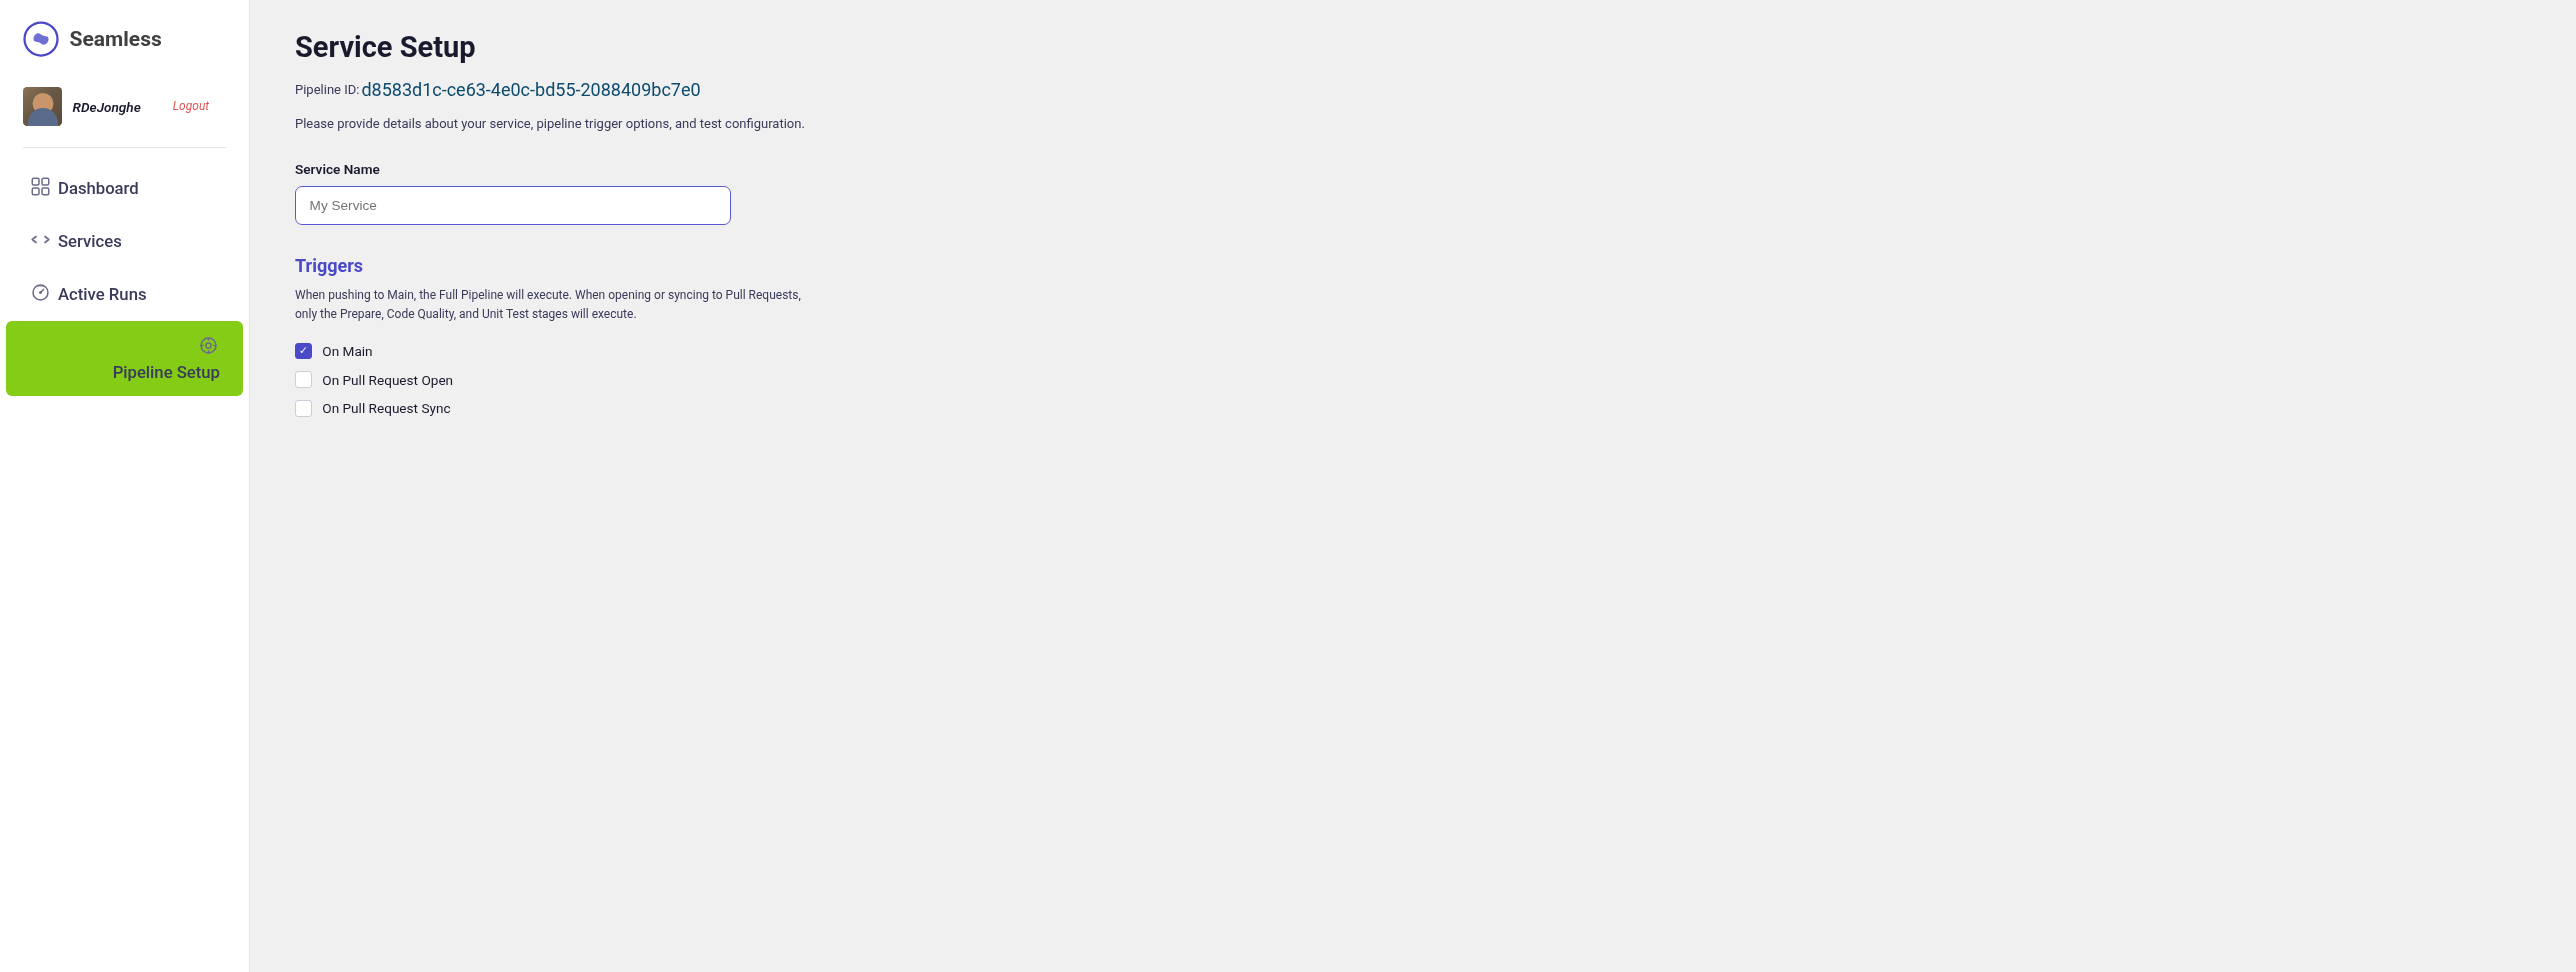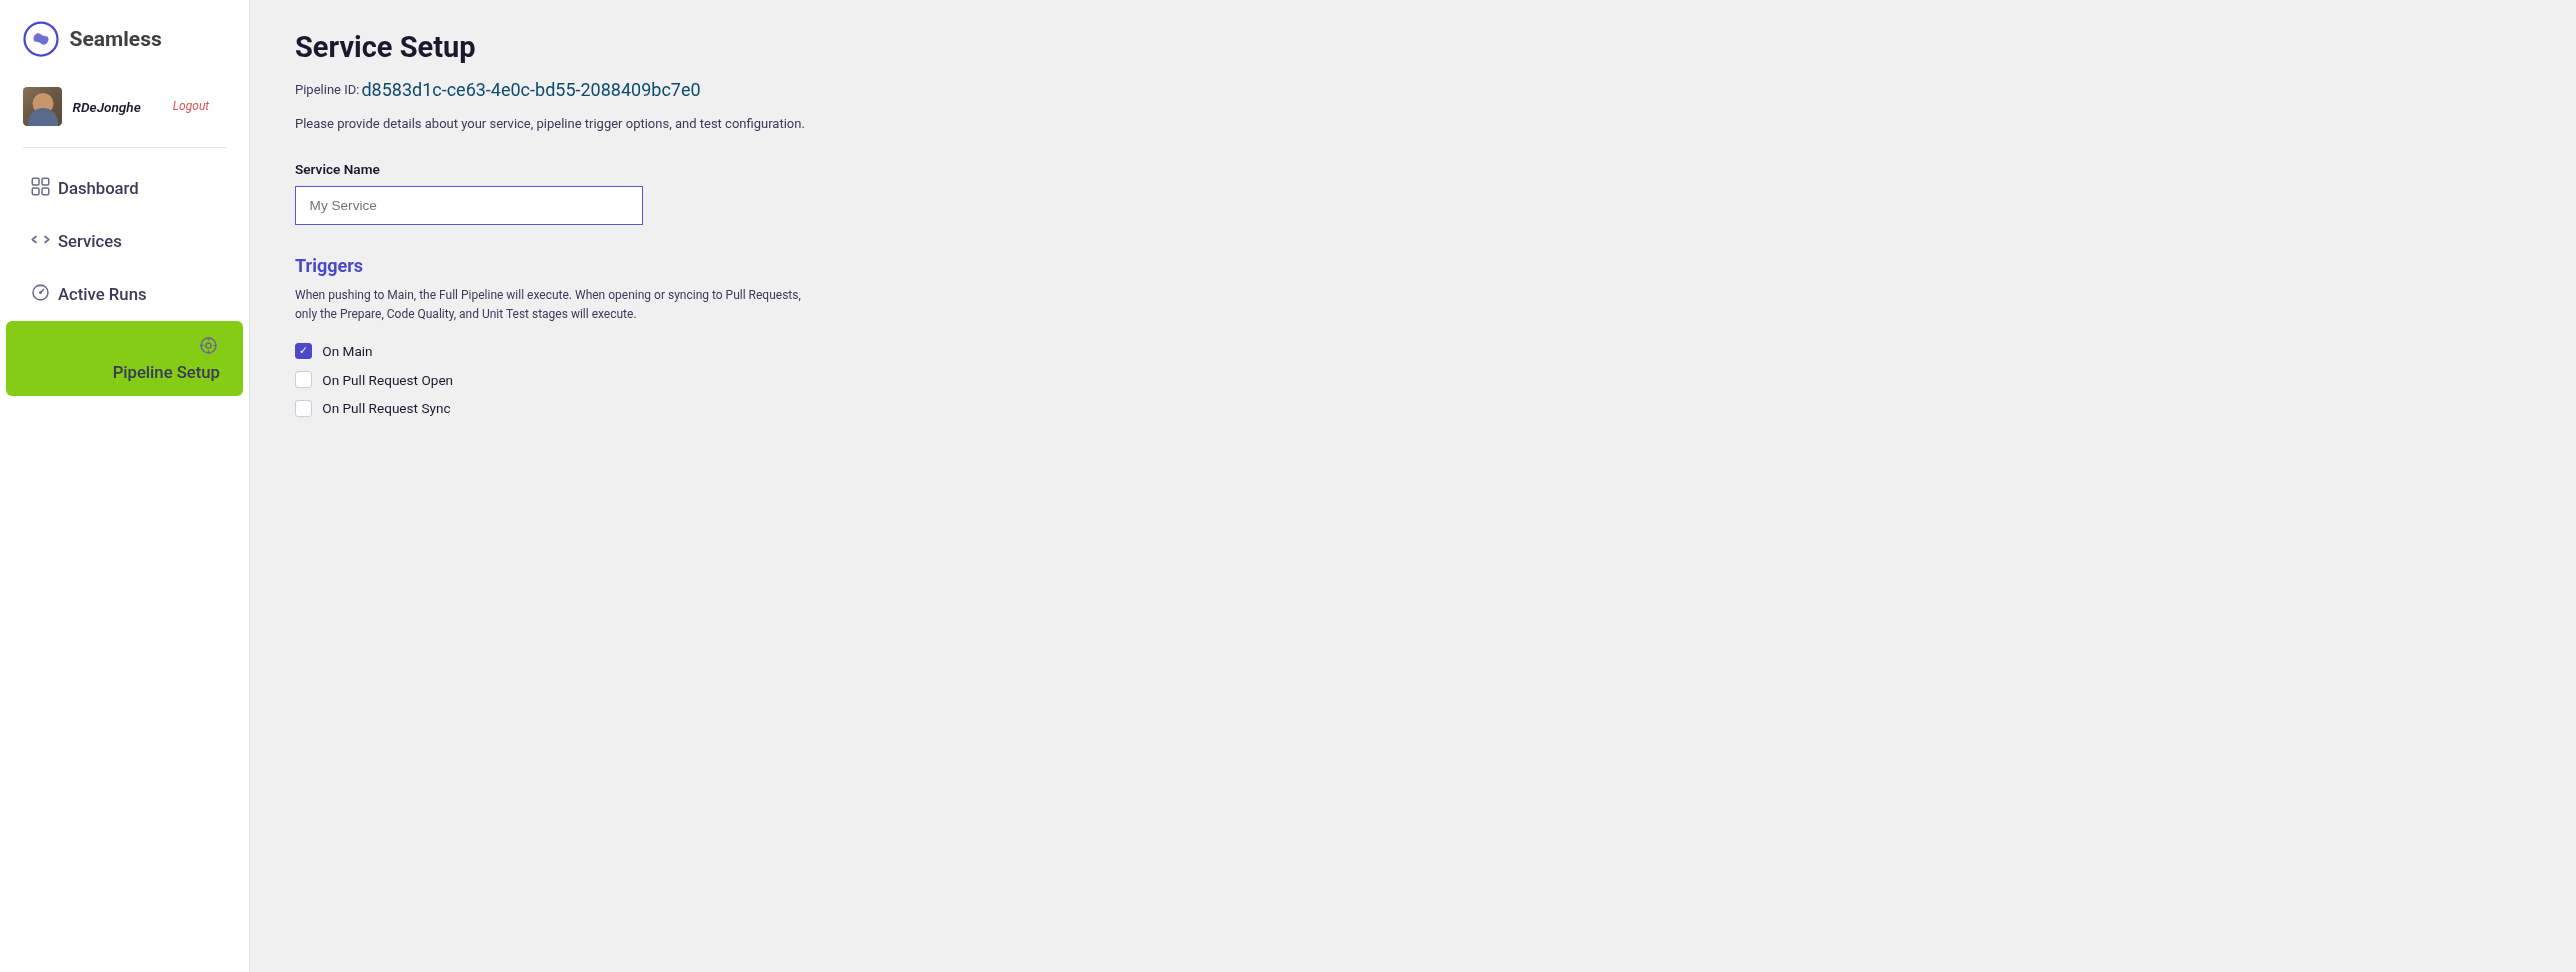--- a/index.html
+++ b/index.html
@@ -184,26 +184,26 @@
     }
 
     .field-label {
       font-size: 13.6px;
       font-weight: 600;
       color: #1a1a2e;
       margin-bottom: 9px;
     }
 
     .service-name-input {
-      width: 348px;
+      width: 436px;
       max-width: 100%;
       padding: 10.6px 13.6px;
       font-size: 13.6px;
       border: 1.5px solid #5a5ad0;
-      border-radius: 0;
+      border-radius: 7px;
       background: #ffffff;
       color: #0369a1;
       outline: none;
       margin-bottom: 30px;
     }
 
     .section-title {
       font-size: 18px;
       font-weight: 700;
       color: #4a4ac8;

